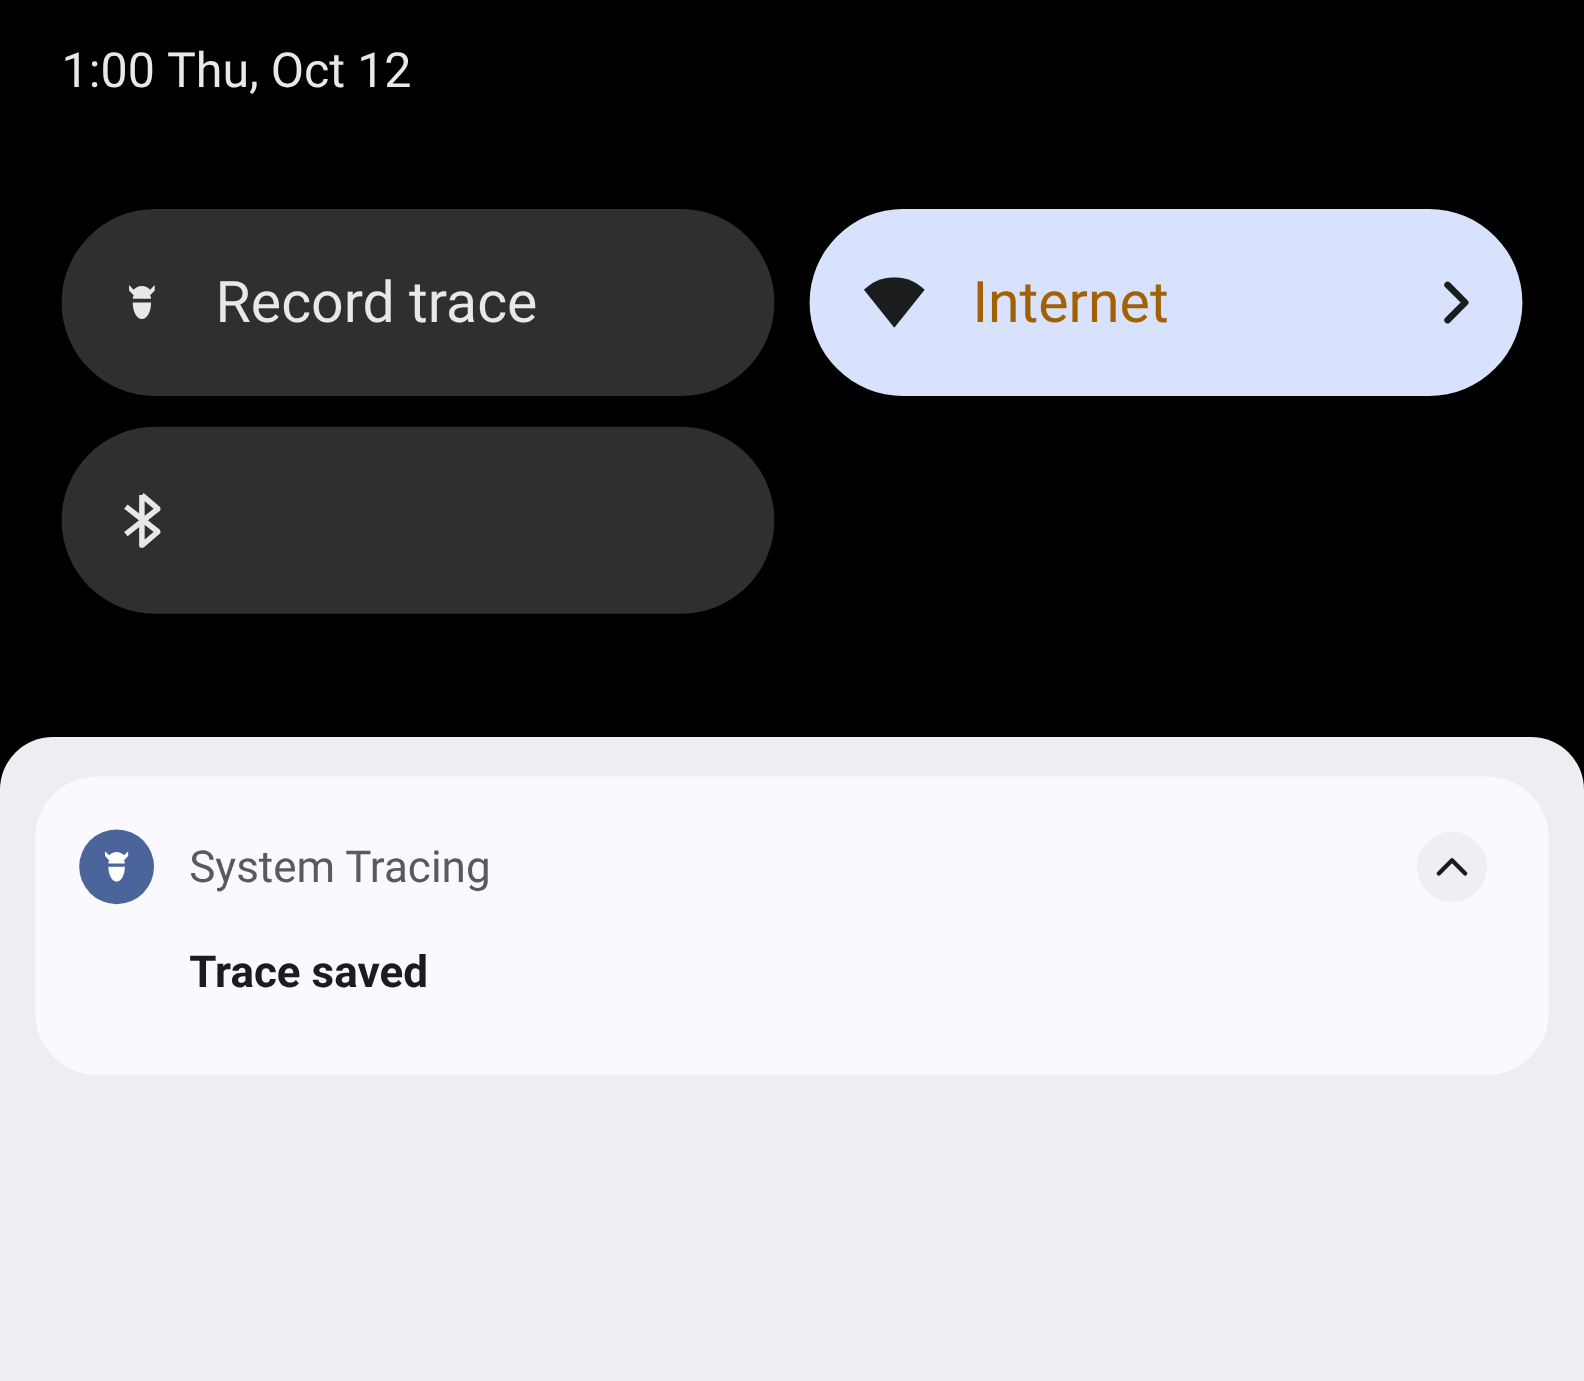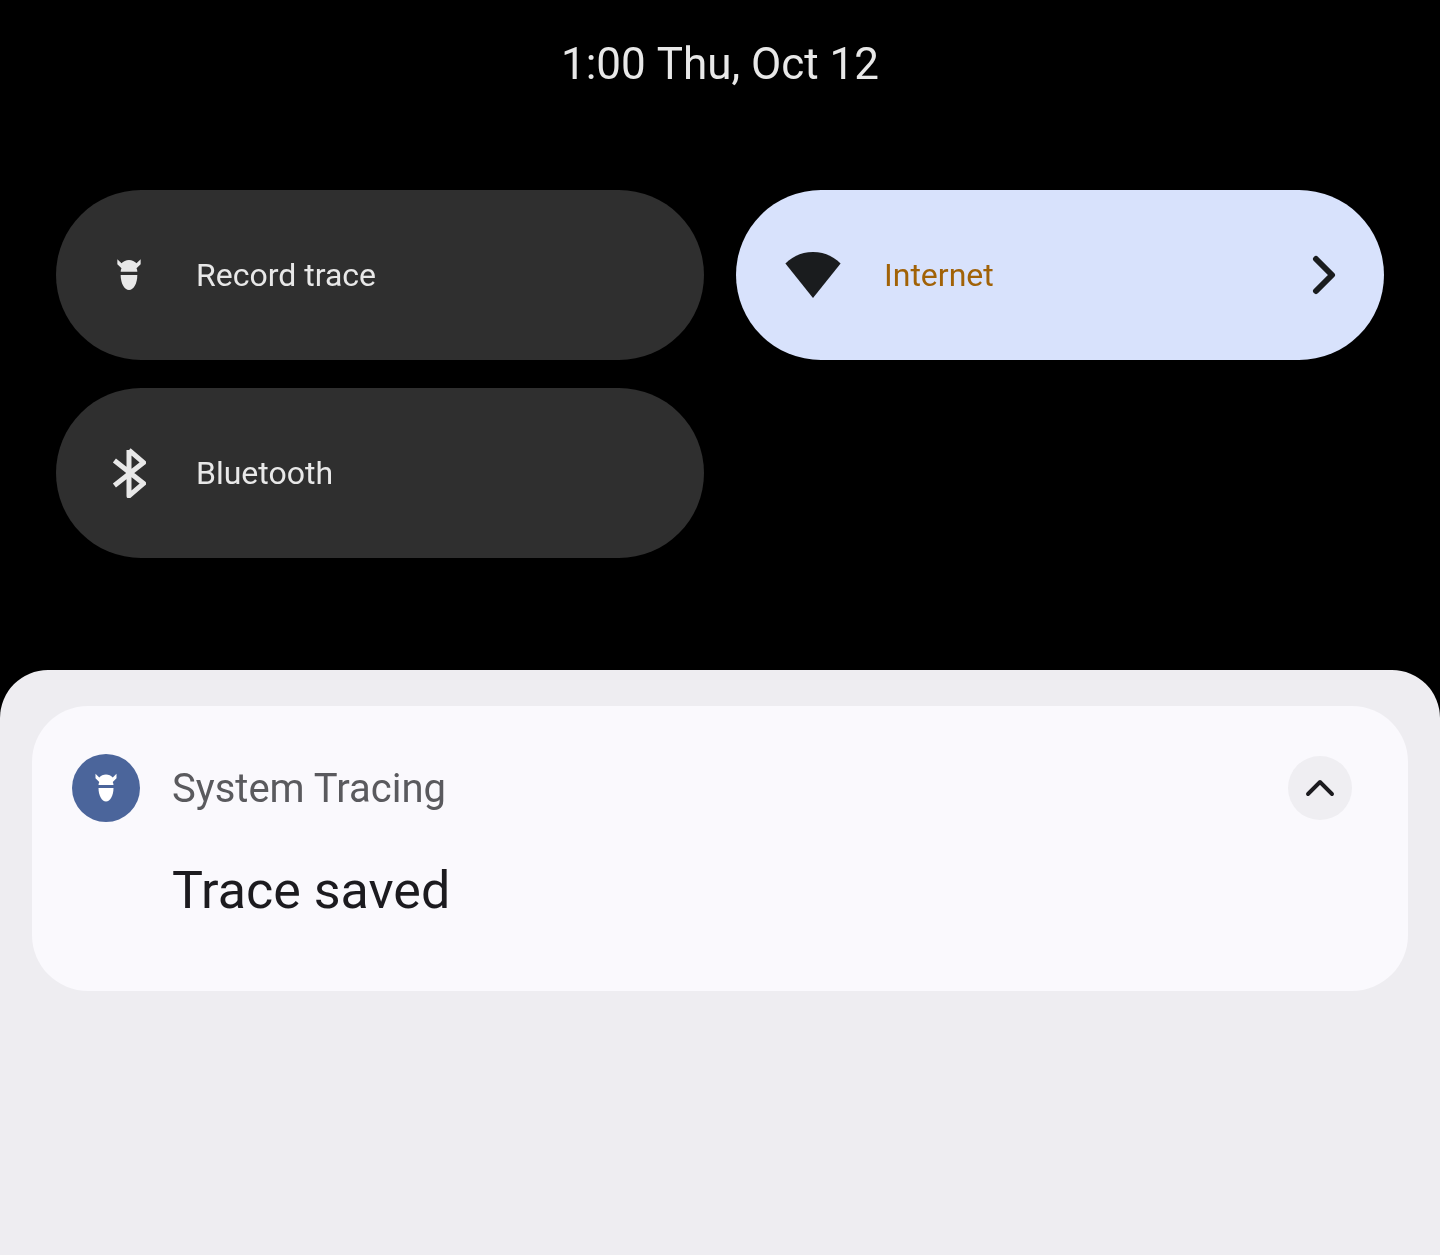--- a/index.html
+++ b/index.html
@@ -17,21 +17,20 @@
     
     
     .status-bar {
       display: flex;
       justify-content: flex-start;
       align-items: center;
       padding: 38px 56px 0 56px;
       color: #e8e8e8;
       font-size: 44px;
       font-weight: 400;
-      flex-direction: column;
     }
     .status-left {
       display: flex;
       align-items: center;
     }
     .status-right {
       display: flex;
       align-items: center;
       gap: 14px;
     }
@@ -46,21 +45,21 @@
       display: grid;
       grid-template-columns: 1fr 1fr;
       gap: 28px 32px;
     }
     .tile {
       height: 170px;
       border-radius: 85px;
       display: flex;
       align-items: center;
       padding: 0 48px;
-      font-size: 32px;
+      font-size: 52px;
       cursor: pointer;
     }
     .tile-inactive {
       background: #2f2f2f;
       color: #e8e8e8;
     }
     .tile-active {
       background: #d8e2fc;
       color: #a16207;
     }
@@ -129,23 +128,23 @@
       background: #efeef2;
       display: flex;
       align-items: center;
       justify-content: center;
     }
     .notif-body {
       margin-left: 100px;
       margin-top: 38px;
     }
     .notif-title {
-      font-size: 52px;
+      font-size: 40px;
       color: #1c1b1f;
-      font-weight: 400;
+      font-weight: 700;
       margin-bottom: 14px;
     }
     .notif-text {
       font-size: 40px;
       color: #5a5a5e;
     }
   </style>
 </head>
 <body>
 
@@ -182,21 +181,20 @@
       </svg>
     </span>
   </div>
 
   <div class="tile tile-inactive">
     <span class="tile-icon">
       <svg width="34" height="50" viewBox="0 0 16 24" fill="none" stroke="#e8e8e8" stroke-width="2.4" stroke-linejoin="round">
         <path d="M8 1 L8 23 L15 17 L1 6 M8 1 L15 7 L1 18"></path>
       </svg>
     </span>
-    <span class="tile-label">Bluetooth</span>
   </div>
 
 
 </div>
 
 <div class="notification-area">
   <div class="notification-card">
     <div class="notif-header">
       <span class="notif-app-icon">
         <svg width="36" height="38" viewBox="0 0 24 24" fill="#ffffff">

